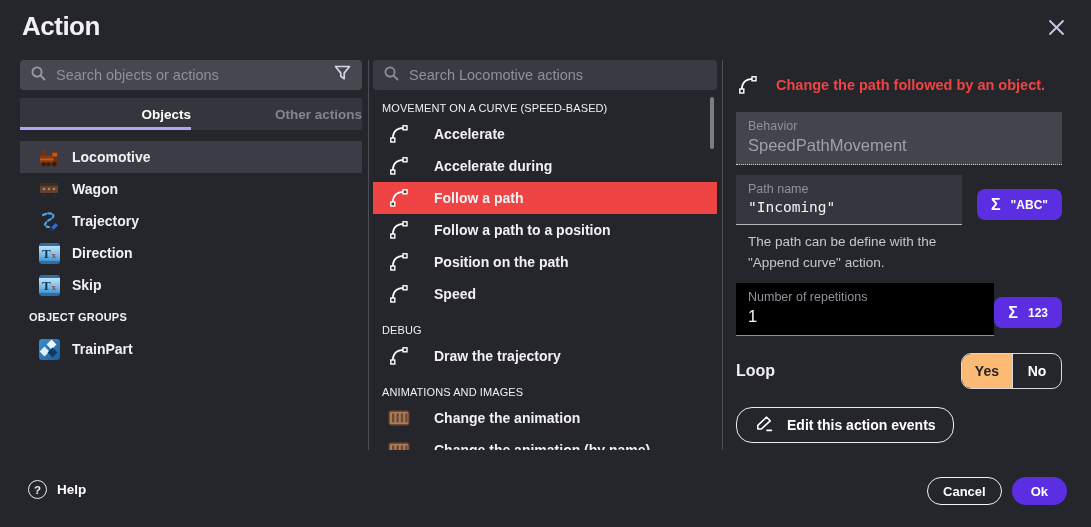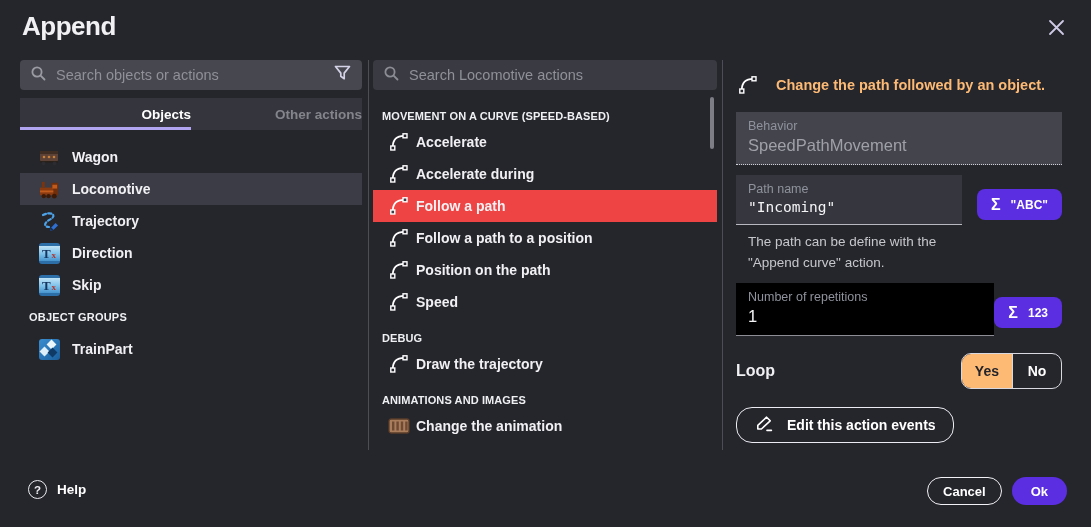--- a/index.html
+++ b/index.html
@@ -44,31 +44,31 @@
   .tx-icon .x { color:#b5332a; font-size:9px; margin-left:1px; margin-top:4px; }
   .group-icon { width:21px; height:21px; border-radius:3px; background:linear-gradient(135deg,#3a8ed0,#1b5e9c); position:relative; }
   .group-icon i { position:absolute; width:7px; height:7px; transform:rotate(45deg); }
   .group-icon .d1 { left:9px; top:2px;  background:#eaf5fc; }
   .group-icon .d2 { left:2px; top:9px;  background:#dff0fa; }
   .group-icon .d3 { left:10px; top:10px; background:#0f3a66; }
 
   
   .mid { position:absolute; left:373px; top:60px; width:344px; height:390px; overflow:hidden; }
   .mid .search { background:#3a3b42; }
-  .sec-h { margin:20px 0 4px 9px; font-size:11px; font-weight:700; color:#eef0f2; letter-spacing:0.1px; }
+  .sec-h { margin:12px 0 4px 9px; font-size:11px; font-weight:400; color:#eef0f2; letter-spacing:0.1px; }
   .sec-h.later { margin-top:14px; }
-  .act-row { height:32px; display:flex; align-items:center; gap:6px; padding-left:15px; font-weight:700; font-size:14px; cursor:pointer; }
+  .act-row { height:32px; display:flex; align-items:center; gap:24px; padding-left:15px; font-weight:700; font-size:14px; cursor:pointer; }
   .act-row.selected { background:#ef4444; }
   .aicon { width:22px; height:22px; display:flex; align-items:center; justify-content:center; flex:0 0 22px; }
   .scroll-thumb { position:absolute; right:3px; top:37px; width:4px; height:52px; background:#7c7d85; border-radius:2px; }
 
   
   .right { position:absolute; left:736px; top:60px; width:326px; }
   .desc-row { display:flex; align-items:center; gap:17px; margin:14px 0 0 1px; }
-  .desc-text { font-weight:700; font-size:14.5px; color:#fdba74; }
+  .desc-text { font-weight:700; font-size:14.5px; color:#ef4444; }
   .field { padding:7px 12px 9px; }
   .flabel { font-size:12.5px; color:#8f929c; margin-bottom:3px; }
   .fvalue { font-size:16.5px; color:#f4f4f7; }
   .behavior { margin-top:16px; background:#43444c; border-bottom:1px dotted #cfd0d8; }
   .behavior .fvalue { color:#9fa0a8; }
   .input-row { display:flex; align-items:flex-start; margin-top:10px; }
   .pathfield { width:226px; background:#36373e; border-bottom:1px solid #b8b9c0; }
   .pathfield .fvalue { font-family:"DejaVu Sans Mono", monospace; font-size:14.5px; }
   .expr-btn { margin-left:auto; margin-top:14px; height:31px; border:none; border-radius:8px;
     background:#5b2ee1; color:#fff; display:flex; align-items:center; justify-content:center;
@@ -93,21 +93,21 @@
   .help-label { font-weight:700; font-size:13.5px; }
   .footer-btns { position:absolute; right:24px; top:477px; display:flex; gap:10px; }
   .btn { height:28px; border-radius:14px; font-weight:700; font-size:13px; font-family:"Liberation Sans", sans-serif;
     display:flex; align-items:center; cursor:pointer; }
   .btn.cancel { background:transparent; border:1px solid #f2f2f6; color:#fff; padding:0 15px; }
   .btn.ok { background:#5b2ee1; border:none; color:#fff; padding:0 19px; }
 </style>
 </head>
 <body>
 
-<div class="title">Append</div>
+<div class="title">Action</div>
 <button class="close">
   <span>
     <svg width="17" height="17" viewBox="0 0 17 17">
         <path d="M2 2 L15 15 M15 2 L2 15" stroke="#cdc9e4" stroke-width="1.8" stroke-linecap="round"></path>
       </svg>
   </span>
 </button>
 
 <div class="panel-divider pd1"></div>
 <div class="panel-divider pd2"></div>
@@ -132,50 +132,50 @@
     <div class="tab active">
         <span>Objects</span>
       </div>
     <div class="tab inactive">
         <span>Other actions</span>
       </div>
     <div class="tab-underline"></div>
   </div>
 
   <div class="objlist">
+    <div class="obj-row selected">
+      <span class="oicon">
+        <svg width="23" height="21" viewBox="0 0 24 22">
+          <rect x="14" y="4" width="7" height="13" fill="#6f2f0c"></rect>
+          <rect x="2" y="9" width="14" height="8" fill="#8a3a10"></rect>
+          <rect x="4" y="3" width="3" height="6" fill="#7a330d"></rect>
+          <rect x="15" y="6" width="5" height="4" fill="#c05a1d"></rect>
+          <rect x="2" y="12" width="14" height="2" fill="#c05a1d"></rect>
+          <circle cx="6" cy="18" r="2.2" fill="#3c1a06"></circle>
+            <circle cx="11" cy="18" r="2.2" fill="#3c1a06"></circle>
+            <circle cx="17" cy="18" r="2.5" fill="#3c1a06"></circle>
+        </svg>
+      </span>
+      <span>Locomotive</span>
+    </div>
     <div class="obj-row">
       <span class="oicon">
         <svg width="22" height="18" viewBox="0 0 22 18">
           <rect x="2" y="3" width="18" height="10" rx="1" fill="#5d4337"></rect>
           <rect x="2" y="3" width="18" height="3" fill="#3f2d24"></rect>
           <circle cx="6" cy="9" r="1.3" fill="#c77f3a"></circle>
             <circle cx="11" cy="9" r="1.3" fill="#c77f3a"></circle>
             <circle cx="16" cy="9" r="1.3" fill="#c77f3a"></circle>
           <rect x="2" y="13" width="18" height="1.5" fill="#2b2118"></rect>
           <circle cx="5.5" cy="15.5" r="1.9" fill="#2b2b31"></circle>
             <circle cx="16.5" cy="15.5" r="1.9" fill="#2b2b31"></circle>
         </svg>
       </span>
       <span>Wagon</span>
     </div>
-    <div class="obj-row selected">
-      <span class="oicon">
-        <svg width="23" height="21" viewBox="0 0 24 22">
-          <rect x="14" y="4" width="7" height="13" fill="#6f2f0c"></rect>
-          <rect x="2" y="9" width="14" height="8" fill="#8a3a10"></rect>
-          <rect x="4" y="3" width="3" height="6" fill="#7a330d"></rect>
-          <rect x="15" y="6" width="5" height="4" fill="#c05a1d"></rect>
-          <rect x="2" y="12" width="14" height="2" fill="#c05a1d"></rect>
-          <circle cx="6" cy="18" r="2.2" fill="#3c1a06"></circle>
-            <circle cx="11" cy="18" r="2.2" fill="#3c1a06"></circle>
-            <circle cx="17" cy="18" r="2.5" fill="#3c1a06"></circle>
-        </svg>
-      </span>
-      <span>Locomotive</span>
-    </div>
     <div class="obj-row">
       <span class="oicon">
         <svg width="22" height="22" viewBox="0 0 22 22">
           <path d="M5 5 C13 1,19 5,13 9 C5 13,6 17,11 17" fill="none" stroke="#4da3e8" stroke-width="2.2" stroke-dasharray="3 2.4" stroke-linecap="round"></path>
           <path d="M12 21 L13.2 17.4 L17.6 13 L20 15.4 L15.6 19.8 Z" fill="#2f6fd2"></path>
           <path d="M12 21 L13.2 17.4 L15.6 19.8 Z" fill="#12305c"></path>
         </svg>
       </span>
       <span>Trajectory</span>
     </div>

